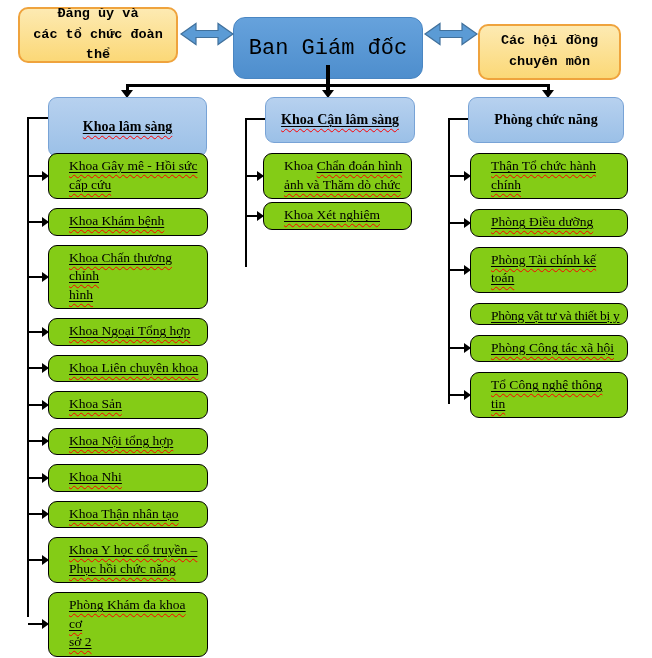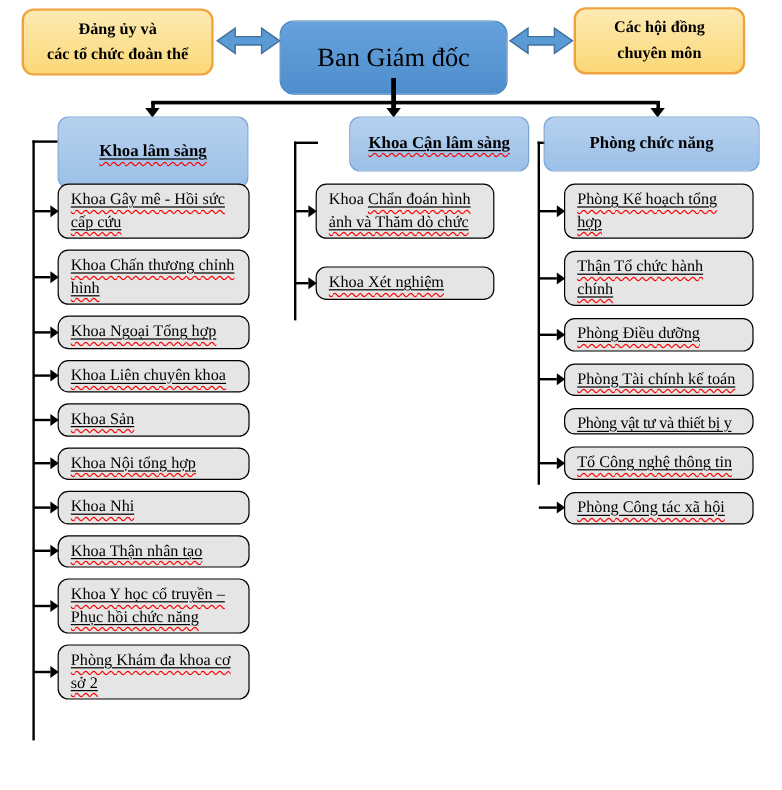--- a/index.html
+++ b/index.html
@@ -7,62 +7,63 @@
   body {
     width:652px; height:658px; position:relative; overflow:hidden;
     font-family:"Liberation Serif","DejaVu Serif",serif; color:#000;
   }
   .stage { position:absolute; inset:0; }
 
   
   .topbox {
     position:absolute; display:flex; align-items:center; justify-content:center;
     text-align:center;
+    font-family:Liberation Mono, monospace;
   }
   .topbox .lbl { white-space:pre-line; }
   #box-left {
     left:18px; top:7px; width:160px; height:56px;
     background:linear-gradient(180deg,#fdeab2 0%,#fbd877 100%);
     border:2.5px solid #efa33d; border-radius:10px;
     font-weight:bold; font-size:13.5px; line-height:1.55;
   }
   #box-right {
-    left:478px; top:6px; width:143px; height:56px;
+    left:478px; top:24px; width:143px; height:56px;
     background:linear-gradient(180deg,#fdeab2 0%,#fbd877 100%);
     border:2.5px solid #efa33d; border-radius:10px;
     font-weight:bold; font-size:13.5px; line-height:1.55;align-items:center;
   }
   #box-center {
     left:233px; top:17px; width:190px; height:62px;
     background:linear-gradient(180deg,#66a2dc 0%,#4e8ecd 100%);
     border:1px solid #4a86c2; border-radius:12px;
     font-size:22px;
   }
 
   
   .col-header {
     position:absolute; display:flex; align-items:center; justify-content:center;
     background:linear-gradient(180deg,#b7d1ef 0%,#9bc0e7 100%);
     border:1.5px solid #78a3d6; border-radius:9px;
     font-weight:bold; font-size:14px; text-align:center;
   }
   #hdr-0 { left:48px;  top:97px; width:159px; height:60px; }
-  #hdr-1 { left:265px; top:97px; width:150px; height:46px;margin-left:26px; }
-  #hdr-2 { left:453px; top:97px; width:180px; height:46px; }
+  #hdr-1 { left:265px; top:97px; width:150px; height:46px; }
+  #hdr-2 { left:468px; top:97px; width:156px; height:46px; }
 
   
   .col { position:absolute; display:flex; flex-direction:column; }
   #col-0 { left:48px;  top:153px; width:160px; gap:9px;  --trunk:21px; }
-  #col-1 { left:263px; top:153px; width:149px; gap:23px; --trunk:18px; }
+  #col-1 { left:263px; top:153px; width:149px; gap:3px; --trunk:18px; }
   #col-2 { left:470px; top:153px; width:158px; gap:10px; --trunk:22px; }
 
   .item {
-    position:relative; background:#e5e5e5;
+    position:relative; background:#84cc16;
     border:1.5px solid #000; border-radius:9px;
-    padding:3px 8px 4px 10px;
+    padding:3px 8px 4px 20px;
     font-size:13.5px; line-height:18.5px; white-space:pre-line;
   }
   .item.clip { height:22px; overflow:hidden; white-space:pre; letter-spacing:-0.3px; }
   
   .item::before {
     content:""; position:absolute; top:50%; margin-top:-1px;
     right:calc(100% + 7px); width:calc(var(--trunk) - 7px); height:2px; background:#000;
   }
   
   .item::after {
@@ -149,42 +150,42 @@
   <div class="col-header" id="hdr-1">
     <span class="hdr-text u"><span class="hdr-inner w">Khoa Cận lâm sàng</span></span>
   </div>
   <div class="col-header" id="hdr-2">
     <span class="hdr-text"><span class="hdr-inner">Phòng chức năng</span></span>
   </div>
 
   <div class="col" id="col-0">
       <div class="item"><span></span><span class="u"><span class="w">Khoa Gây mê - Hồi sức
 cấp cứu</span></span></div>
+      <div class="item"><span></span><span class="u"><span class="w">Khoa Khám bệnh</span></span></div>
       <div class="item"><span></span><span class="u"><span class="w">Khoa Chấn thương chỉnh
 hình</span></span></div>
       <div class="item"><span></span><span class="u"><span class="w">Khoa Ngoại Tổng hợp</span></span></div>
       <div class="item"><span></span><span class="u"><span class="w">Khoa Liên chuyên khoa</span></span></div>
       <div class="item"><span></span><span class="u"><span class="w">Khoa Sản</span></span></div>
       <div class="item"><span></span><span class="u"><span class="w">Khoa Nội tổng hợp</span></span></div>
       <div class="item"><span></span><span class="u"><span class="w">Khoa Nhi</span></span></div>
       <div class="item"><span></span><span class="u"><span class="w">Khoa Thận nhân tạo</span></span></div>
       <div class="item"><span></span><span class="u"><span class="w">Khoa Y học cổ truyền –
 Phục hồi chức năng</span></span></div>
       <div class="item"><span></span><span class="u"><span class="w">Phòng Khám đa khoa cơ
 sở 2</span></span></div>
     </div>
   <div class="col" id="col-1">
       <div class="item"><span>Khoa </span><span class="u"><span class="w">Chẩn đoán hình
 ảnh và Thăm dò chức</span></span></div>
       <div class="item"><span></span><span class="u"><span class="w">Khoa Xét nghiệm</span></span></div>
     </div>
   <div class="col" id="col-2">
-      <div class="item"><span></span><span class="u"><span class="w">Phòng Kế hoạch tổng hợp</span></span></div>
       <div class="item"><span></span><span class="u"><span class="w">Thận Tổ chức hành chính</span></span></div>
       <div class="item"><span></span><span class="u"><span class="w">Phòng Điều dưỡng</span></span></div>
       <div class="item"><span></span><span class="u"><span class="w">Phòng Tài chính kế toán</span></span></div>
       <div class="item clip"><span></span><span class="u"><span class="w">Phòng vật tư và thiết bị y
 tế</span></span></div>
+      <div class="item"><span></span><span class="u"><span class="w">Phòng Công tác xã hội</span></span></div>
       <div class="item"><span></span><span class="u"><span class="w">Tổ Công nghệ thông tin</span></span></div>
-      <div class="item"><span></span><span class="u"><span class="w">Phòng Công tác xã hội</span></span></div>
     </div>
 
 </div>
 
 </body></html>

